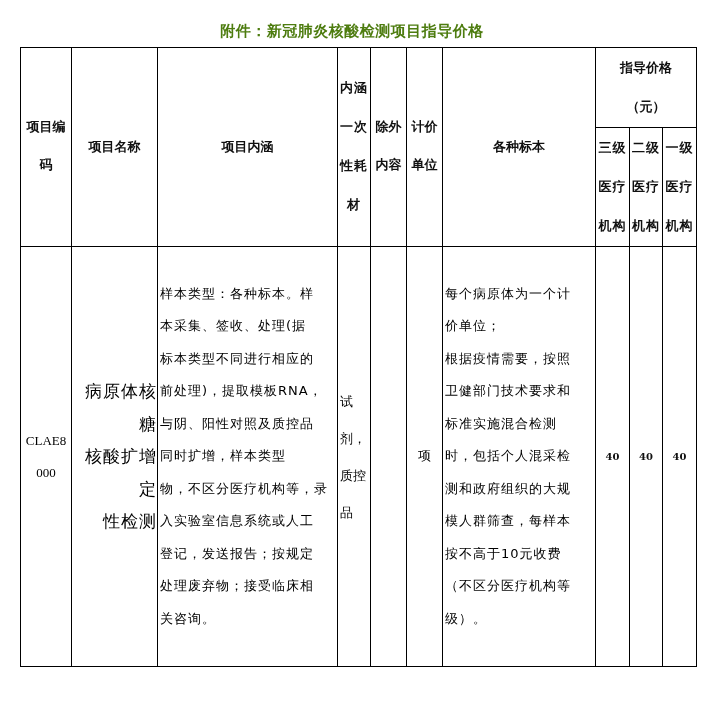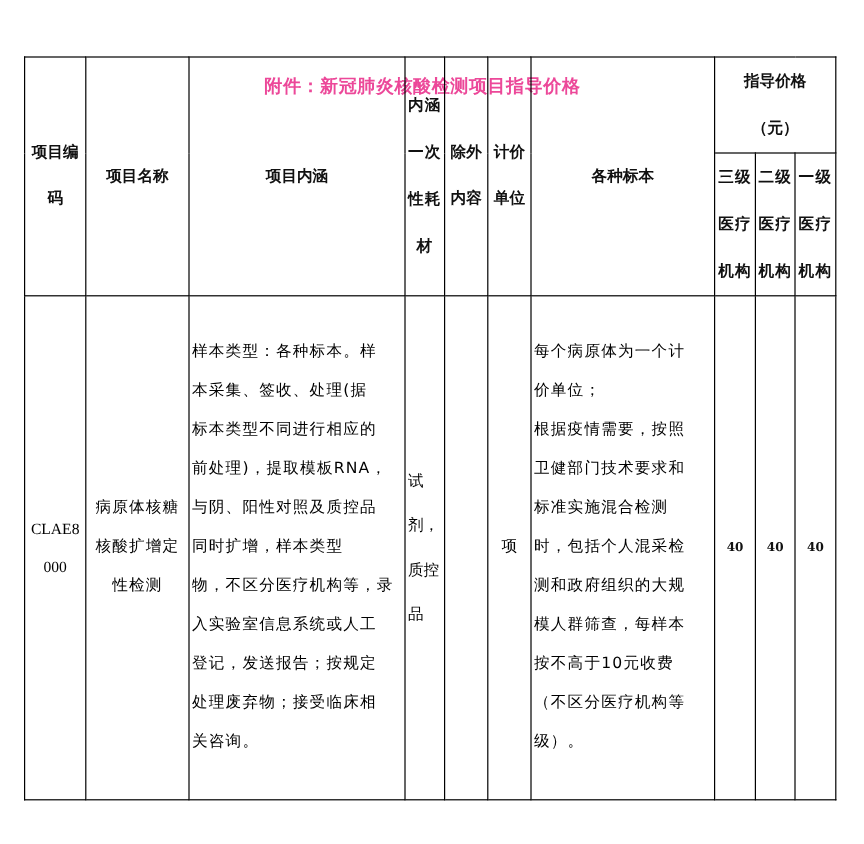--- a/index.html
+++ b/index.html
@@ -1,30 +1,30 @@
 <!DOCTYPE html>
 <html><head>
 <meta charset="utf-8">
 <style>
   html, body { margin: 0; padding: 0; background: #ffffff; }
   body { width: 720px; height: 703px; position: relative; overflow: hidden;
          font-family: "DejaVu Sans", "Liberation Sans", sans-serif; color: #000; }
   .title { position: absolute; top: 22px; left: 0; width: 704px; text-align: center;
-           font-size: 15px; font-weight: bold; color: #ec4899; letter-spacing: 0.5px; margin-top: 41px; }
+           font-size: 15px; font-weight: bold; color: #4d7c0f; letter-spacing: 0.5px; }
   table.main { position: absolute; top: 47px; left: 20px; border-collapse: collapse;
                table-layout: fixed; width: 677px; }
   table.main td { border: 1.5px solid #000; padding: 0; vertical-align: middle; }
   .hdr { font-weight: bold; font-size: 13px; text-align: center; line-height: 39px; color: #111; font-family: Liberation Mono, monospace; }
   .hdr-tight { line-height: 39px; letter-spacing: 1px; }
   .body-cell { font-size: 13px; line-height: 32.5px; margin-left: 14px; }
   .lefttxt { text-align: left; padding-left: 2px !important; padding-right: 2px !important; letter-spacing: 1px; }
   .center { text-align: center; }
   .price { font-family: "DejaVu Serif", "Liberation Serif", serif; font-weight: bold; font-size: 10px; text-align: center; color: #111; }
   .code { font-family: Liberation Serif, serif; font-size: 13px; text-align: center; line-height: 32px; }
-  .name { text-align: center; font-size: 13px; line-height: 32.5px; letter-spacing: 1px; }
+  .name { text-align: right; font-size: 17px; line-height: 32.5px; letter-spacing: 1px; }
 </style>
 </head>
 <body>
 
 <div class="title">附件：新冠肺炎核酸检测项目指导价格</div>
 
 <table class="main">
   <colgroup>
     <col style="width:51px">
       <col style="width:86px">

